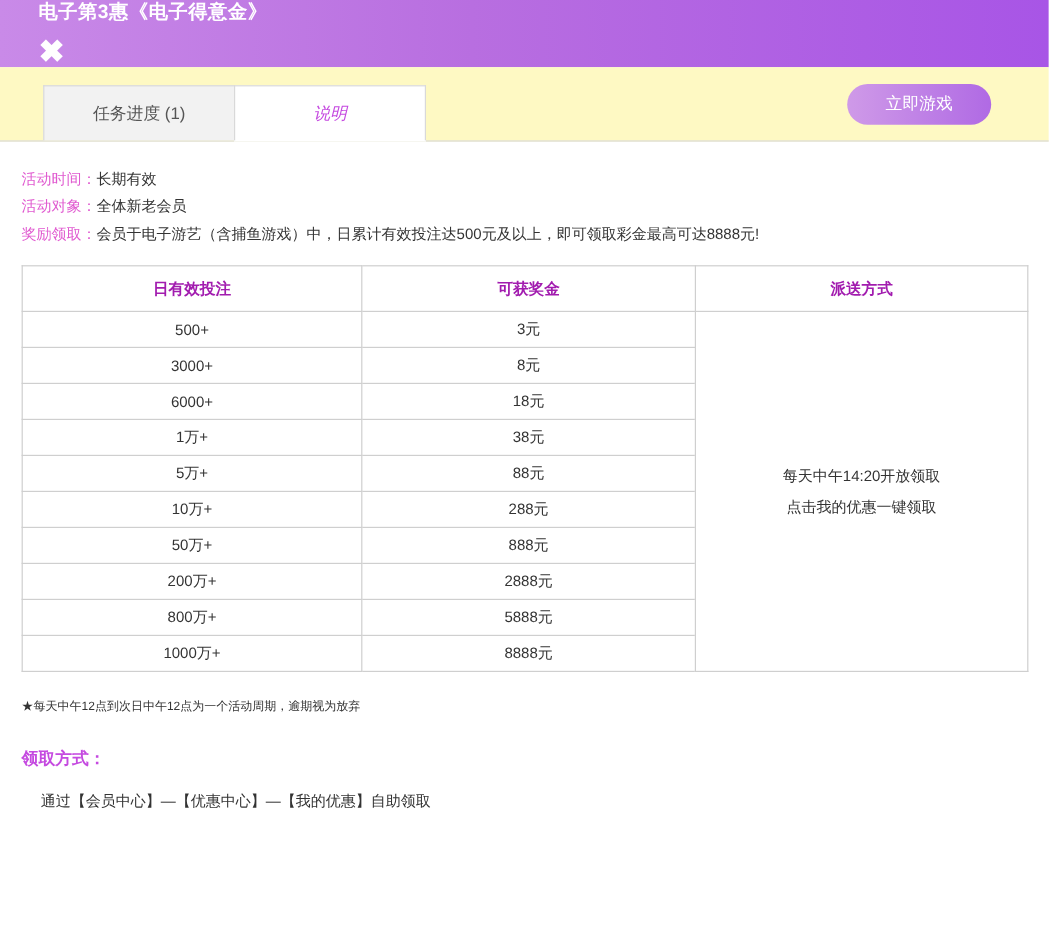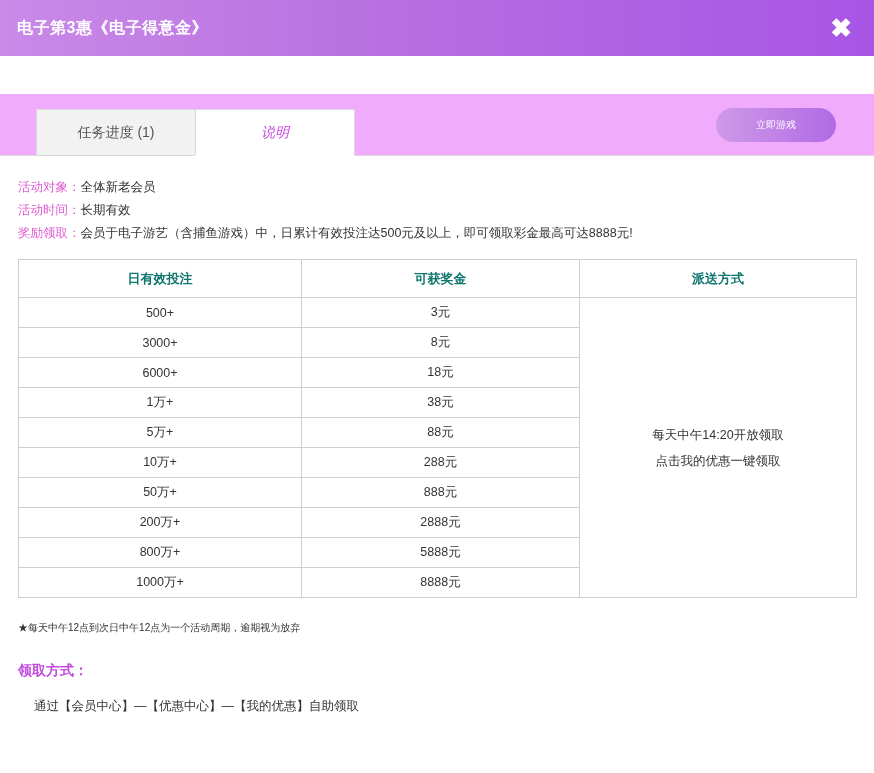--- a/index.html
+++ b/index.html
@@ -14,48 +14,47 @@
     position: relative;
     width: 874px;
     height: 773px;
     background: #ffffff;
   }
   
   .titlebar {
     height: 56px;
     background: linear-gradient(90deg, #c98ae8 0%, #b86ee0 45%, #a855e6 100%);
     display: flex;
-    align-items: center;
     justify-content: space-between;
-    padding: 0 22px 0 17px;
+    padding: 0 22px 0 32px;
+    flex-direction: column;
   }
   .title-text {
     color: #ffffff;
     font-size: 16px;
     font-weight: bold;
     letter-spacing: .5px;
   }
   .close-icon {
     color: #ffffff;
     font-size: 26px;
     font-weight: bold;
     line-height: 1;
     cursor: pointer;
     user-select: none;
   }
   
   .tabbar {
     position: relative;
     height: 62px;
-    background: #f0abfc;
+    background: #fef9c3;
     border-bottom: 1px solid #d9d9d9;
     display: flex;
     align-items: flex-end;
     padding-left: 36px;
-    margin-top: 38px;
   }
   .tab {
     height: 46px;
     min-width: 160px;
     display: flex;
     align-items: center;
     justify-content: center;
     font-size: 14px;
     color: #555555;
     background: #f2f2f2;
@@ -68,28 +67,28 @@
     background: #ffffff;
     color: #c54ae0;
     position: relative;
     z-index: 2;
     box-shadow: 0 1px 0 0 #ffffff;
     border-color: #d9d9d9;
     font-style: italic;
   }
   .play-btn {
     position: absolute;
-    right: 38px;
+    right: 48px;
     top: 14px;
     width: 120px;
     height: 34px;
     border-radius: 17px;
     background: linear-gradient(90deg, #cf9ae8 0%, #b06ae4 100%);
     color: #ffffff;
-    font-size: 10px;
+    font-size: 14px;
     display: flex;
     align-items: center;
     justify-content: center;
     border: none;
     cursor: pointer;
     font-family: "Liberation Sans", sans-serif;
   }
   
   .content {
     padding: 20px 18px 0 18px;
@@ -117,21 +116,21 @@
   table.reward-table th,
   table.reward-table td {
     border: 1px solid #cfcfcf;
     text-align: center;
     font-size: 12.5px;
     color: #333333;
     height: 30px;
     padding: 0;
   }
   table.reward-table th {
-    color: #0f766e;
+    color: #a21caf;
     font-weight: bold;
     height: 38px;
     font-size: 13px;
     font-family: Liberation Mono, monospace;
   }
   table.reward-table .col-a { width: 283px; }
   table.reward-table .col-b { width: 278px; }
   table.reward-table .col-c { width: 277px; }
   td.delivery {
     vertical-align: middle;
@@ -172,24 +171,24 @@
 
   <div class="tabbar">
     <div class="tab">任务进度 (1)</div>
     <div class="tab active">说明</div>
     <button class="play-btn">立即游戏</button>
   </div>
 
   <div class="content">
 
     <div class="info-line">
+      <span class="info-label">活动时间：</span><span>长期有效</span>
+    </div>
+    <div class="info-line">
       <span class="info-label">活动对象：</span><span>全体新老会员</span>
-    </div>
-    <div class="info-line">
-      <span class="info-label">活动时间：</span><span>长期有效</span>
     </div>
     <div class="info-line">
       <span class="info-label">奖励领取：</span><span>会员于电子游艺（含捕鱼游戏）中，日累计有效投注达500元及以上，即可领取彩金最高可达8888元!</span>
     </div>
 
     <table class="reward-table">
       <thead>
         <tr>
           <th class="col-a">日有效投注</th>
           <th class="col-b">可获奖金</th>

